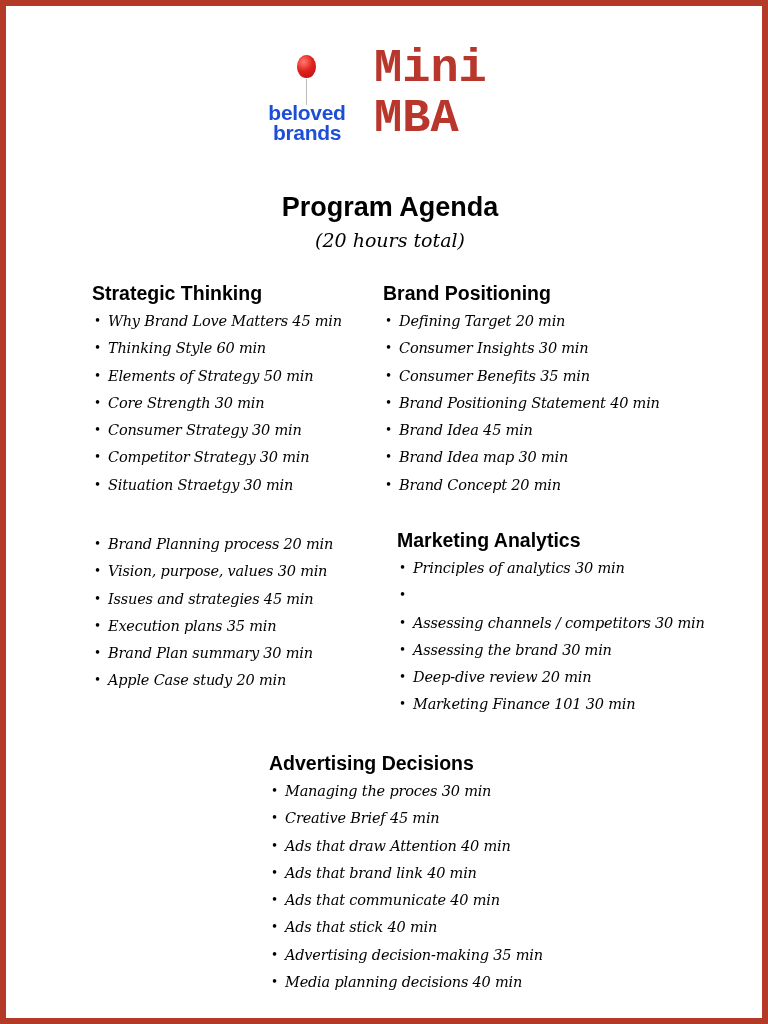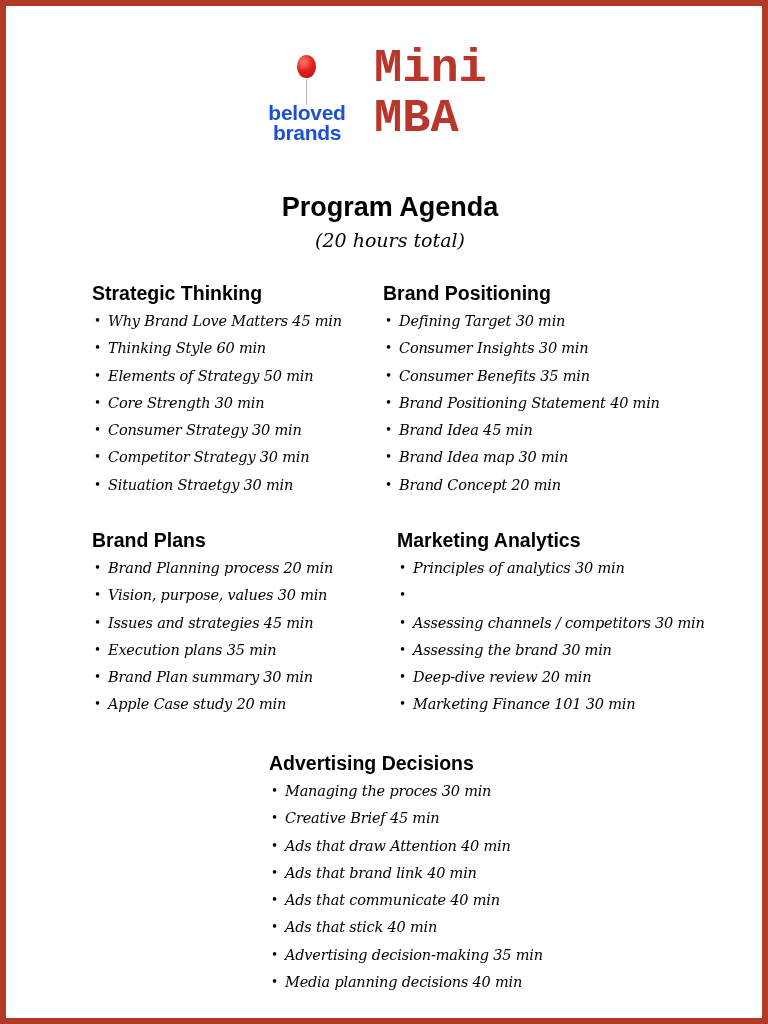--- a/index.html
+++ b/index.html
@@ -91,32 +91,31 @@
       <li><span class="bullet">•</span><span>Core Strength 30 min</span></li>
       <li><span class="bullet">•</span><span>Consumer Strategy 30 min</span></li>
       <li><span class="bullet">•</span><span>Competitor Strategy 30 min</span></li>
       <li><span class="bullet">•</span><span>Situation Straetgy 30 min</span></li>
     </ul>
   </div>
 
   <div class="section" id="sec-positioning">
     <h2>Brand Positioning</h2>
     <ul>
-      <li><span class="bullet">•</span><span>Defining Target 30 min</span></li>
+      <li><span class="bullet">•</span><span>Defining Target 20 min</span></li>
       <li><span class="bullet">•</span><span>Consumer Insights 30 min</span></li>
       <li><span class="bullet">•</span><span>Consumer Benefits 35 min</span></li>
       <li><span class="bullet">•</span><span>Brand Positioning Statement 40 min</span></li>
       <li><span class="bullet">•</span><span>Brand Idea 45 min</span></li>
       <li><span class="bullet">•</span><span>Brand Idea map 30 min</span></li>
       <li><span class="bullet">•</span><span>Brand Concept 20 min</span></li>
     </ul>
   </div>
 
   <div class="section" id="sec-plans">
-    <h2>Brand Plans</h2>
     <ul>
       <li><span class="bullet">•</span><span>Brand Planning process 20 min</span></li>
       <li><span class="bullet">•</span><span>Vision, purpose, values 30 min</span></li>
       <li><span class="bullet">•</span><span>Issues and strategies 45 min</span></li>
       <li><span class="bullet">•</span><span>Execution plans 35 min</span></li>
       <li><span class="bullet">•</span><span>Brand Plan summary 30 min</span></li>
       <li><span class="bullet">•</span><span>Apple Case study 20 min</span></li>
     </ul>
   </div>
 

